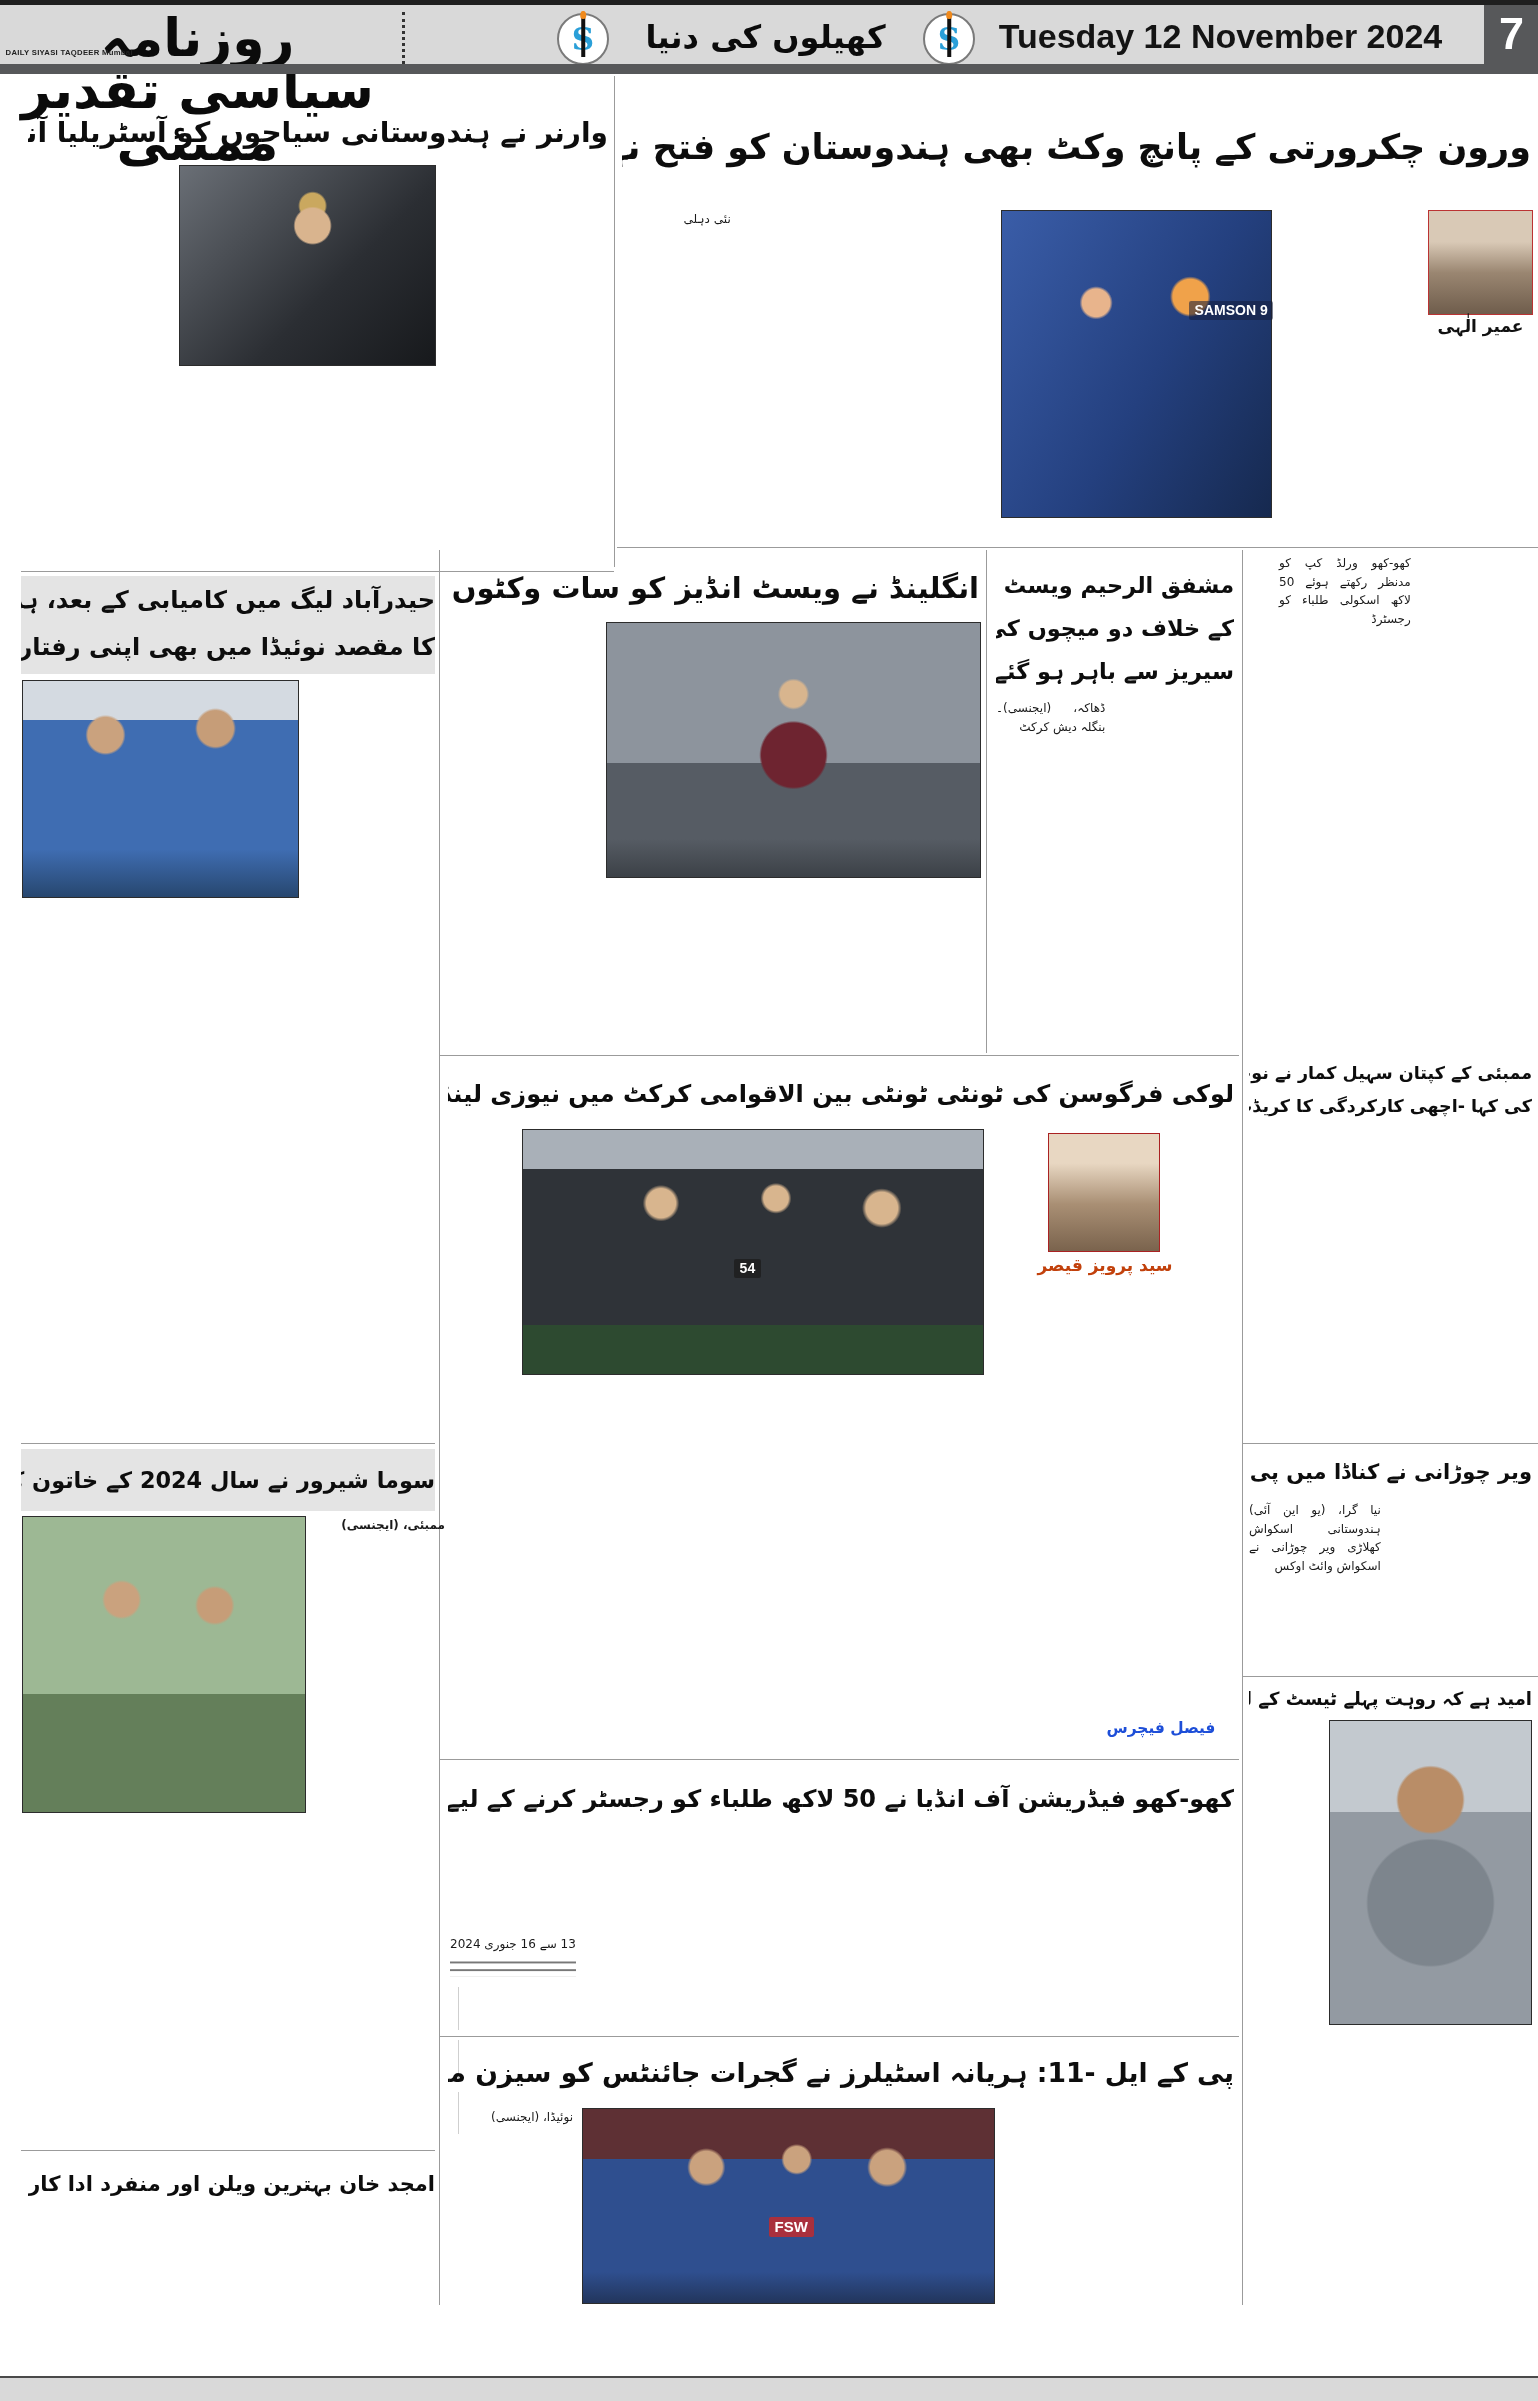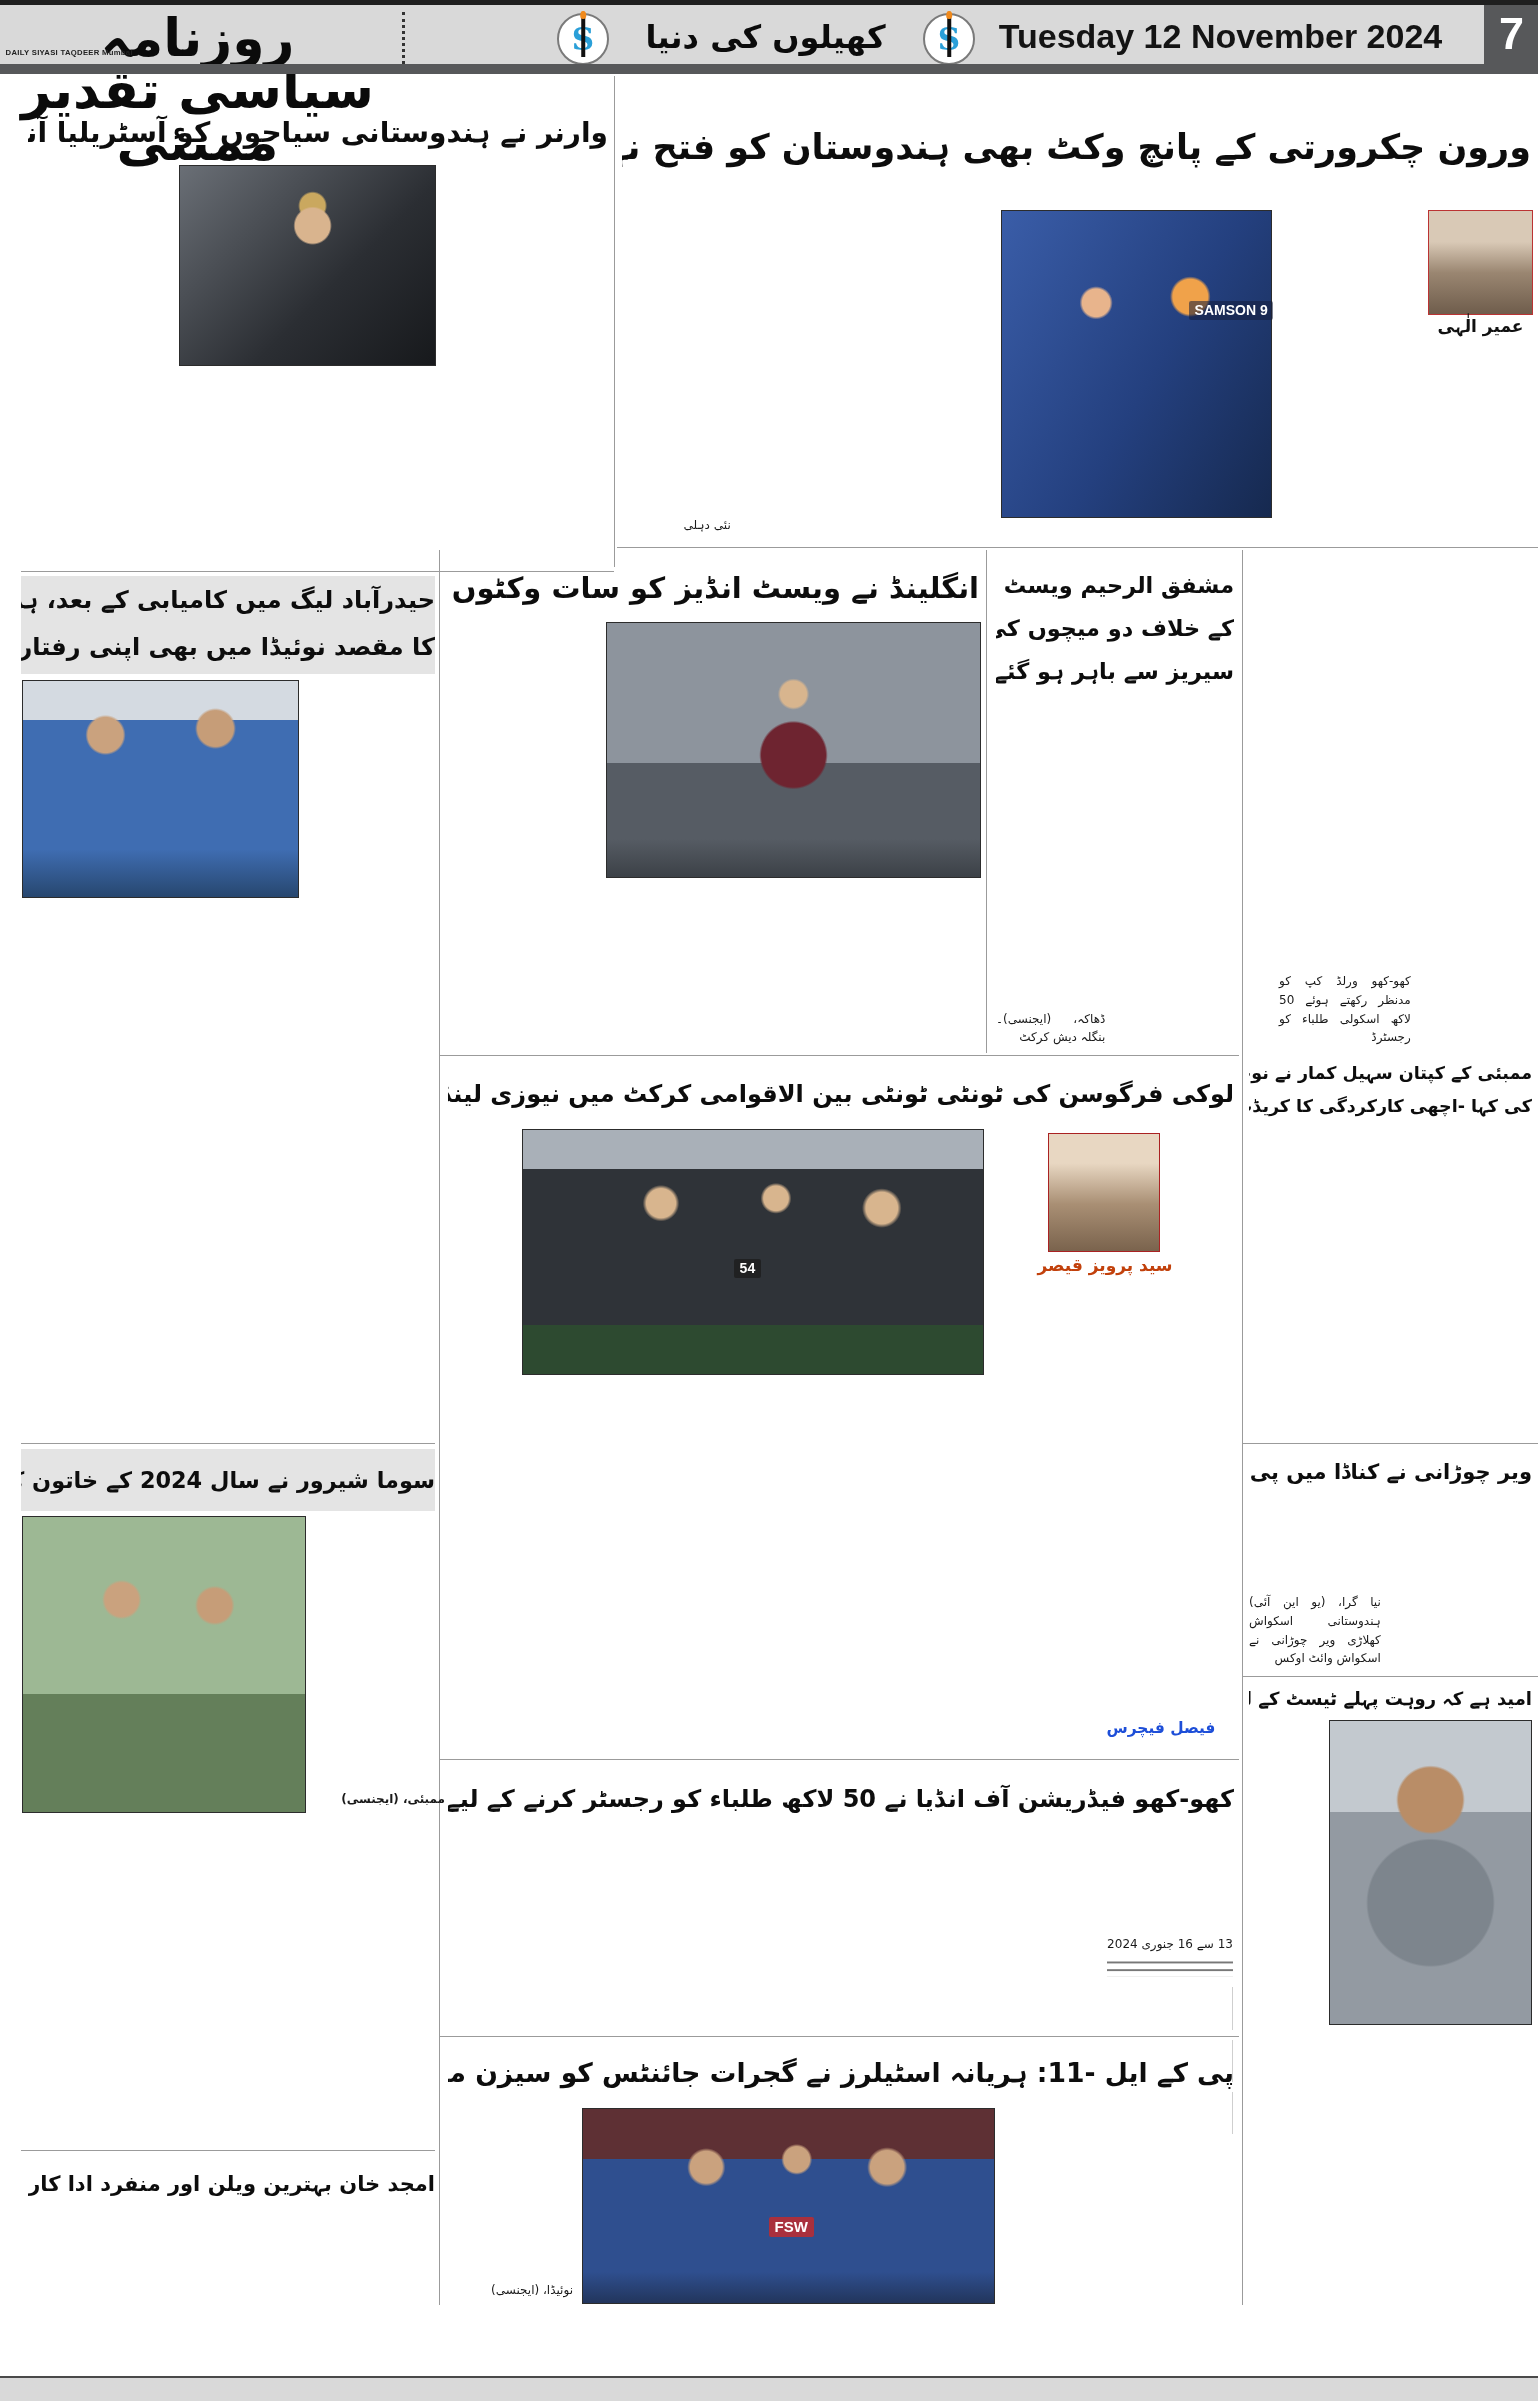--- a/index.html
+++ b/index.html
@@ -23,21 +23,21 @@
   .section-title{position:absolute;left:615px;top:9.8px;width:301px;height:45px;direction:rtl;
             font-weight:bold;font-size:32px;text-align:center;line-height:45px;color:#0b0b0b;}
   .issue-date{position:absolute;left:979px;top:12.6px;width:483px;font-family:"Liberation Sans",sans-serif;
             font-weight:bold;font-size:34px;text-align:center;color:#141414;}
   .pageno{position:absolute;left:1484px;top:4.9px;width:55px;height:59px;background:#57585a;color:#fff;
             font-family:"Liberation Sans",sans-serif;font-weight:bold;font-size:45px;
             display:flex;align-items:center;justify-content:center;}
   
   .hl{direction:rtl;font-weight:bold;color:#0d0d0d;text-align:center;white-space:nowrap;overflow:hidden;}
   .graybox{background:#e4e4e4;}
-  .cols{position:absolute;display:flex;gap:10px;align-items:flex-end;}
+  .cols{position:absolute;display:flex;gap:10px;align-items:flex-start;}
   .col{flex:1;display:flex;flex-direction:column;min-width:0;}
   .col + .col{border-right:0.7px solid #cfcfcf;padding-right:8.4px;}
   .lead{direction:rtl;text-align:justify;font-size:12px;line-height:1.55;color:#1a1a1a;margin-bottom:4.2px;}
   .tx{flex:1;opacity:.75;background-image:repeating-linear-gradient(to bottom,#4b4b4b 0 1.8px,transparent 1.8px 7.7px);
       background-position:0 3.5px;background-size:100% 7.7px;}
   .ph{position:absolute;border:1.4px solid #2c2c2c;box-sizing:border-box;}
   .chip{position:absolute;color:#fff;font-family:"Liberation Sans",sans-serif;font-weight:bold;
       background:rgba(20,30,60,.55);padding:1.4px 5.6px;border-radius:2.1px;}
   .vr{position:absolute;width:0;border-left:1px solid #9b9b9b;}
   .hr{position:absolute;height:0;border-top:1px solid #9b9b9b;}

